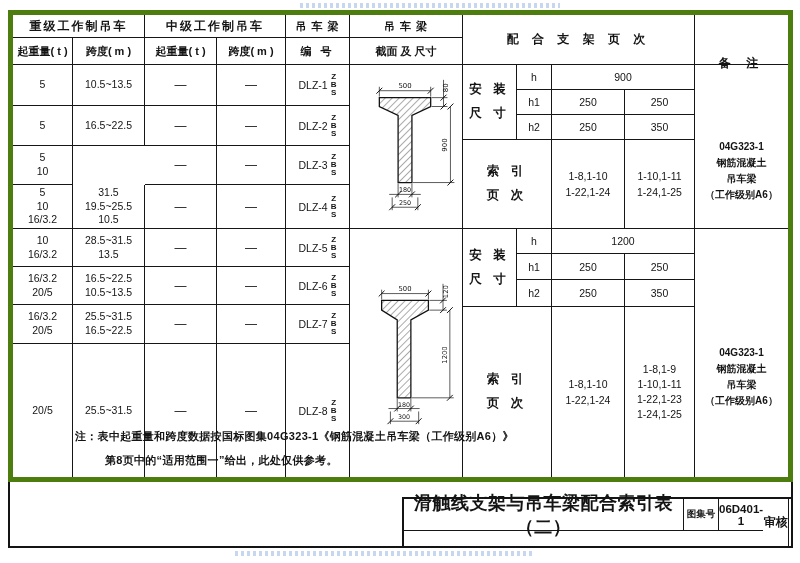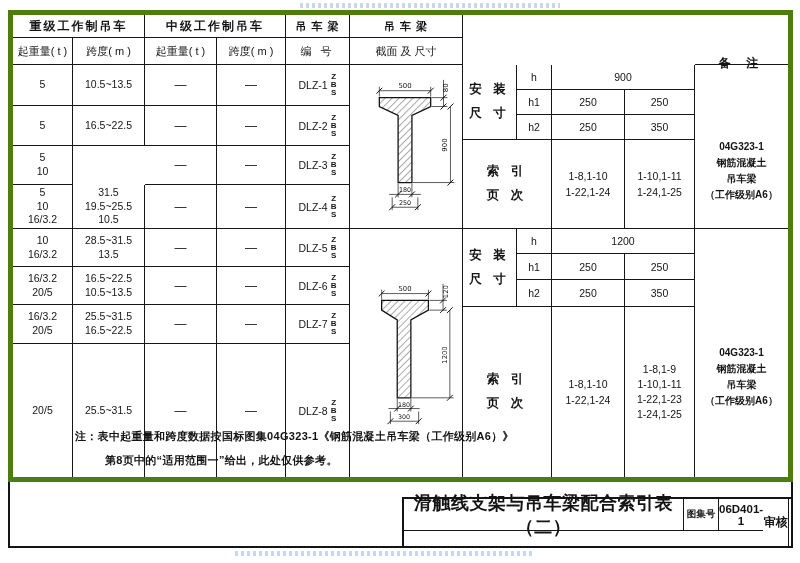--- a/index.html
+++ b/index.html
@@ -13,21 +13,21 @@
   .main-table{left:8px;top:10px;width:785px;height:472px;box-sizing:border-box;
     border:5px solid #4d7c0f;display:grid;
     grid-template-columns:60px 72px 72px 69px 64px 113px 54px 35px 73px 70px 1fr;
     grid-template-rows:23px 27px 41px 40px 39px 44px 38px 38px 39px auto;background:#fff;}
   .cell{border-right:1px solid #161616;border-bottom:1px solid #161616;
     display:flex;align-items:center;justify-content:center;text-align:center;
     box-sizing:border-box;overflow:visible;}
   .cell.lastcol{border-right:none;margin-top:48px;}
   .cell.lastrow{border-bottom:none;}
   .hdr{font-weight:bold;font-size:12px;letter-spacing:2px;}
-  .subhdr{font-weight:normal;font-size:11px;letter-spacing:0;}
+  .subhdr{font-weight:bold;font-size:11px;letter-spacing:0;}
   .body-txt{font-size:10.5px;line-height:1.3;}
   .ml{white-space:pre-line;}
   .beam-cell{gap:3px;font-size:10.5px;}
   .zbs{display:flex;flex-direction:column;line-height:1;font-size:8px;font-weight:bold;gap:0px;}
   .dash{font-size:12px;}
   
   .group{display:grid;grid-template-columns:54px 35px 73px 1fr;padding:0;
     border-right:1px solid #161616;border-bottom:1px solid #161616;box-sizing:border-box;}
   .g1{grid-template-rows:25px 25px 25px 1fr;}
   .g2{grid-template-rows:25px 26px 27px 1fr;}
@@ -71,20 +71,21 @@
 <div class="abs wm" style="left:235px;top:551px;width:300px;"></div>
 
 <div class="abs outer-frame"></div>
 
 <div class="abs main-table">
 
   <div class="cell hdr" style="grid-column:1/3;grid-row:1;">重级工作制吊车</div>
   <div class="cell hdr" style="grid-column:3/5;grid-row:1;">中级工作制吊车</div>
   <div class="cell hdr" style="grid-column:5;grid-row:1;font-size:11px;letter-spacing:1px;">吊  车  梁</div>
   <div class="cell hdr" style="grid-column:6;grid-row:1;font-size:11px;letter-spacing:1px;">吊  车  梁</div>
+  <div class="cell hdr" style="grid-column:7/11;grid-row:1/3;letter-spacing:5px;">配 合 支 架 页 次</div>
   <div class="cell hdr lastcol" style="grid-column:11;grid-row:1/3;letter-spacing:6px;">备  注</div>
 
   <div class="cell subhdr" style="grid-column:1;grid-row:2;">起重量( t )</div>
   <div class="cell subhdr" style="grid-column:2;grid-row:2;">跨度( m )</div>
   <div class="cell subhdr" style="grid-column:3;grid-row:2;">起重量( t )</div>
   <div class="cell subhdr" style="grid-column:4;grid-row:2;">跨度( m )</div>
   <div class="cell subhdr" style="grid-column:5;grid-row:2;letter-spacing:3px;">编  号</div>
   <div class="cell subhdr" style="grid-column:6;grid-row:2;">截面 及 尺寸</div>
 
   <div class="cell body-txt ml" style="grid-column:1;grid-row:3;">5</div>

